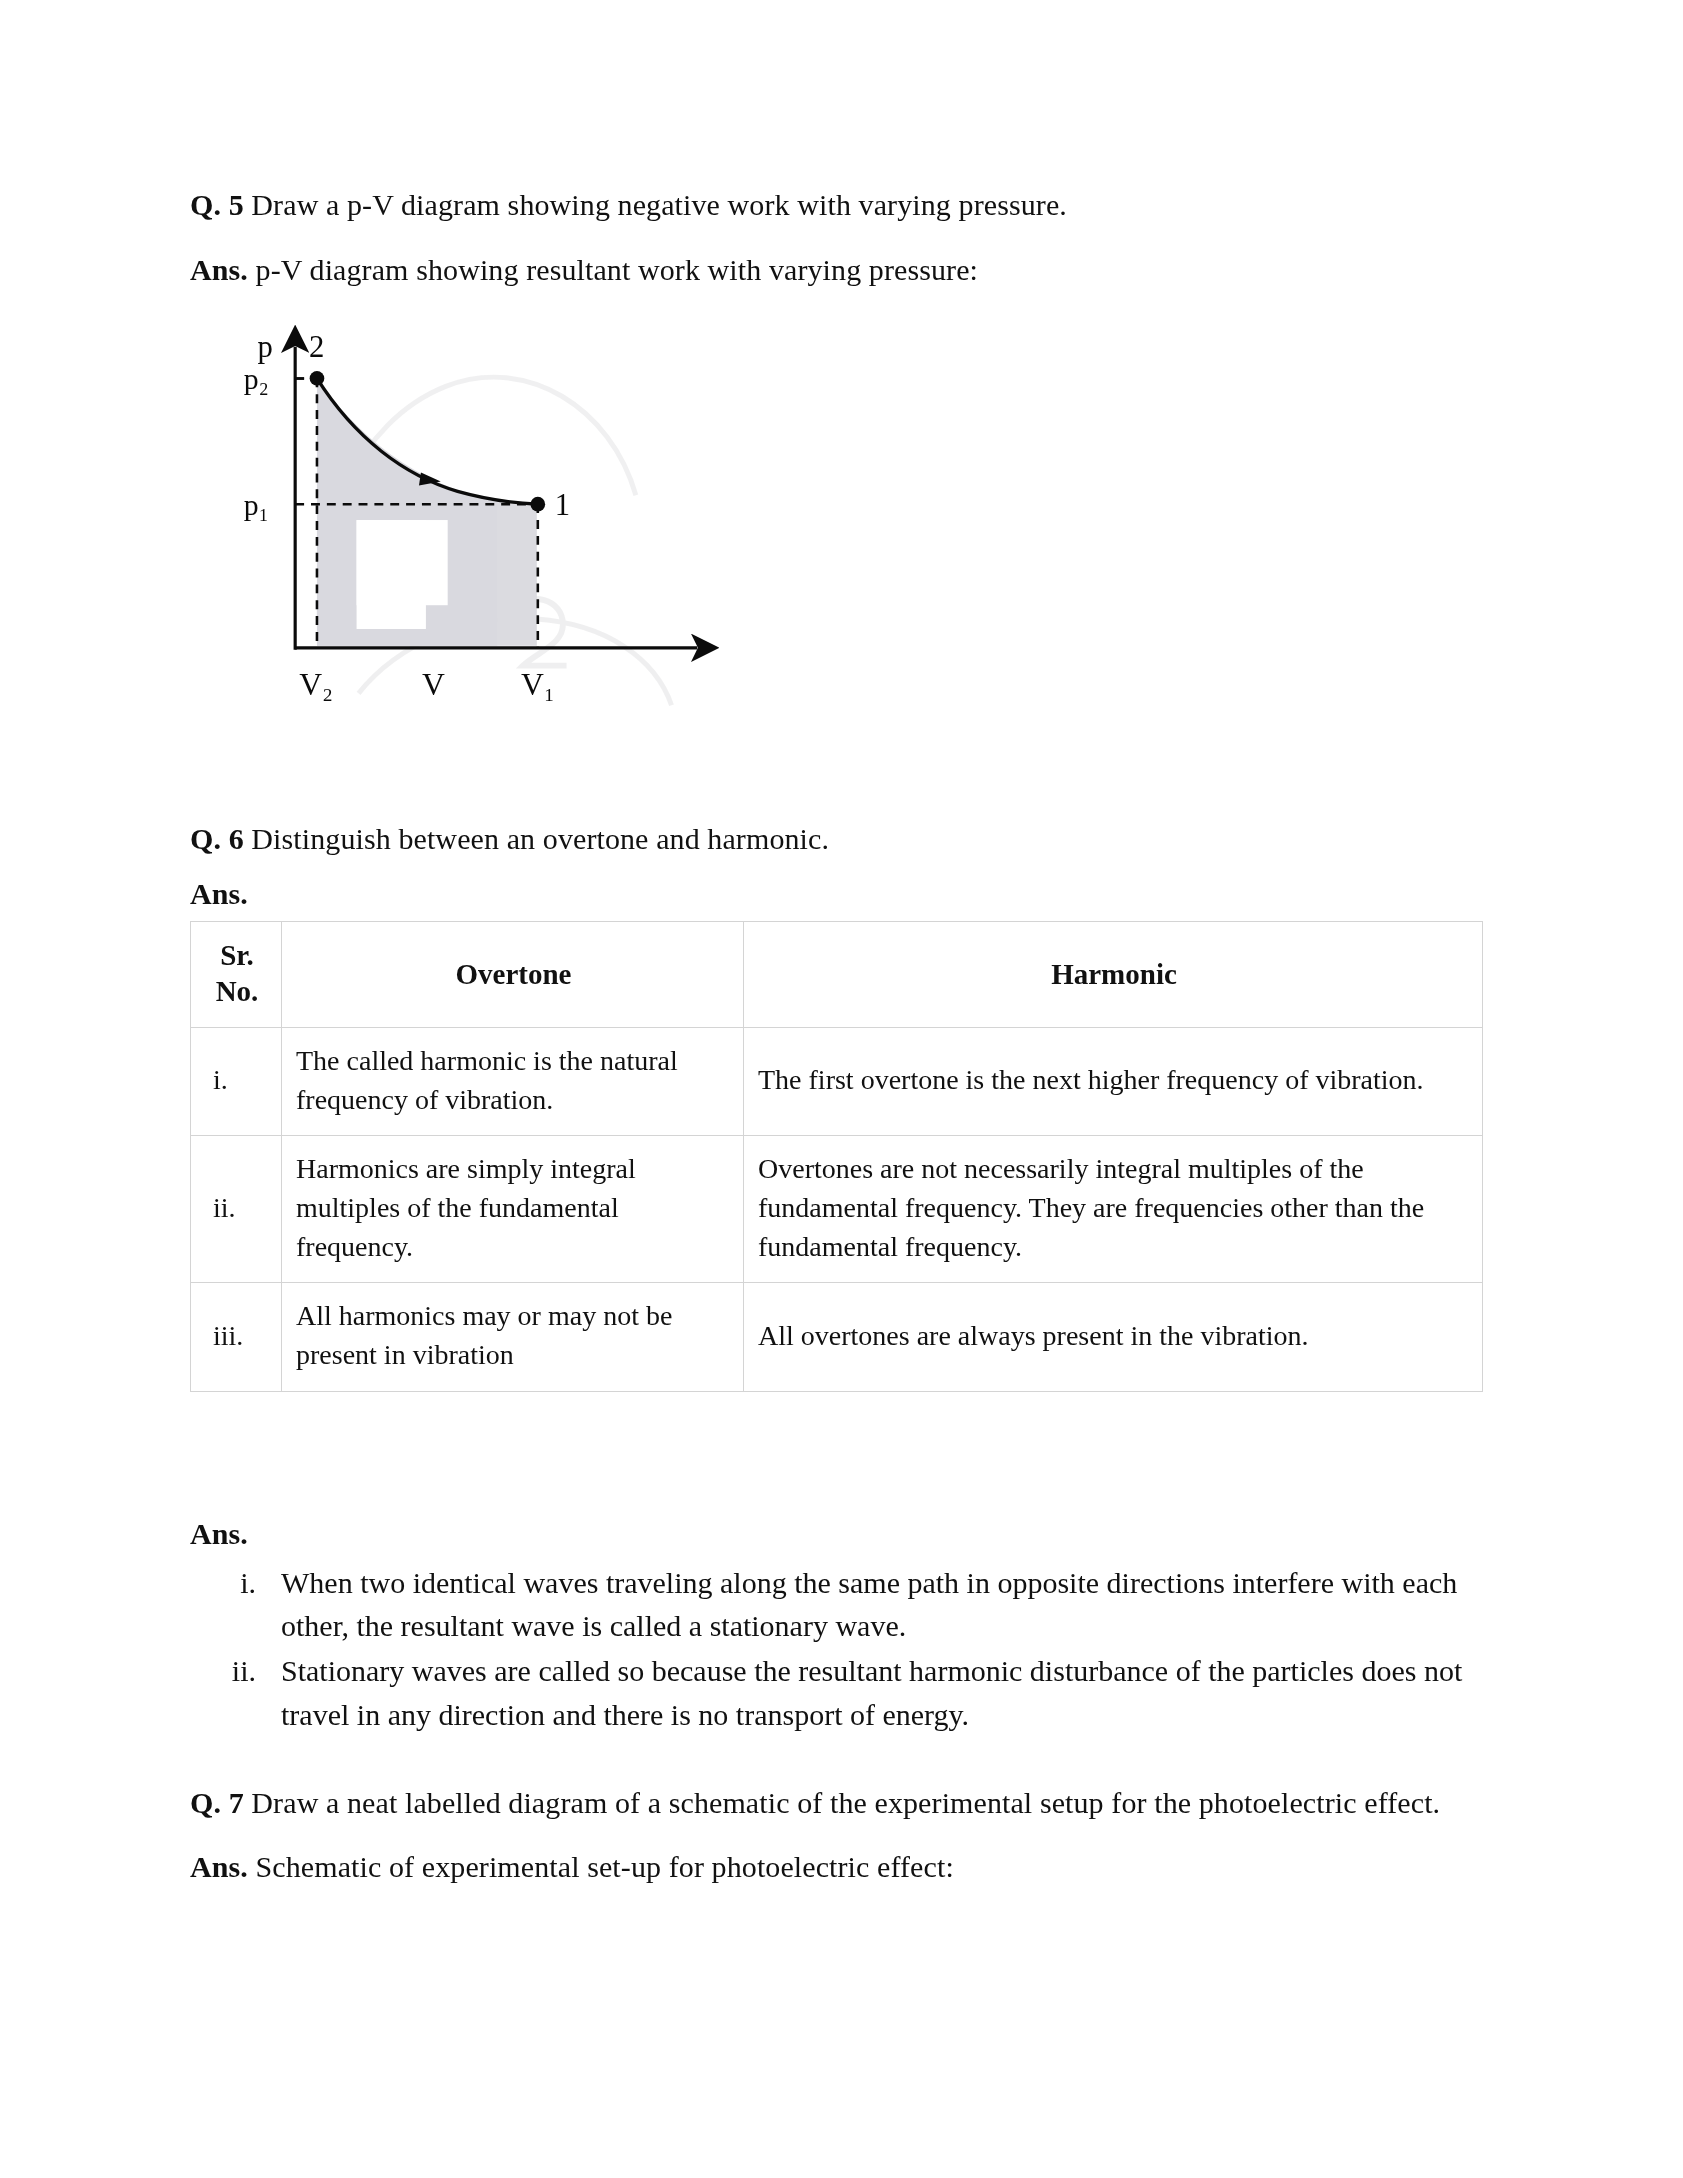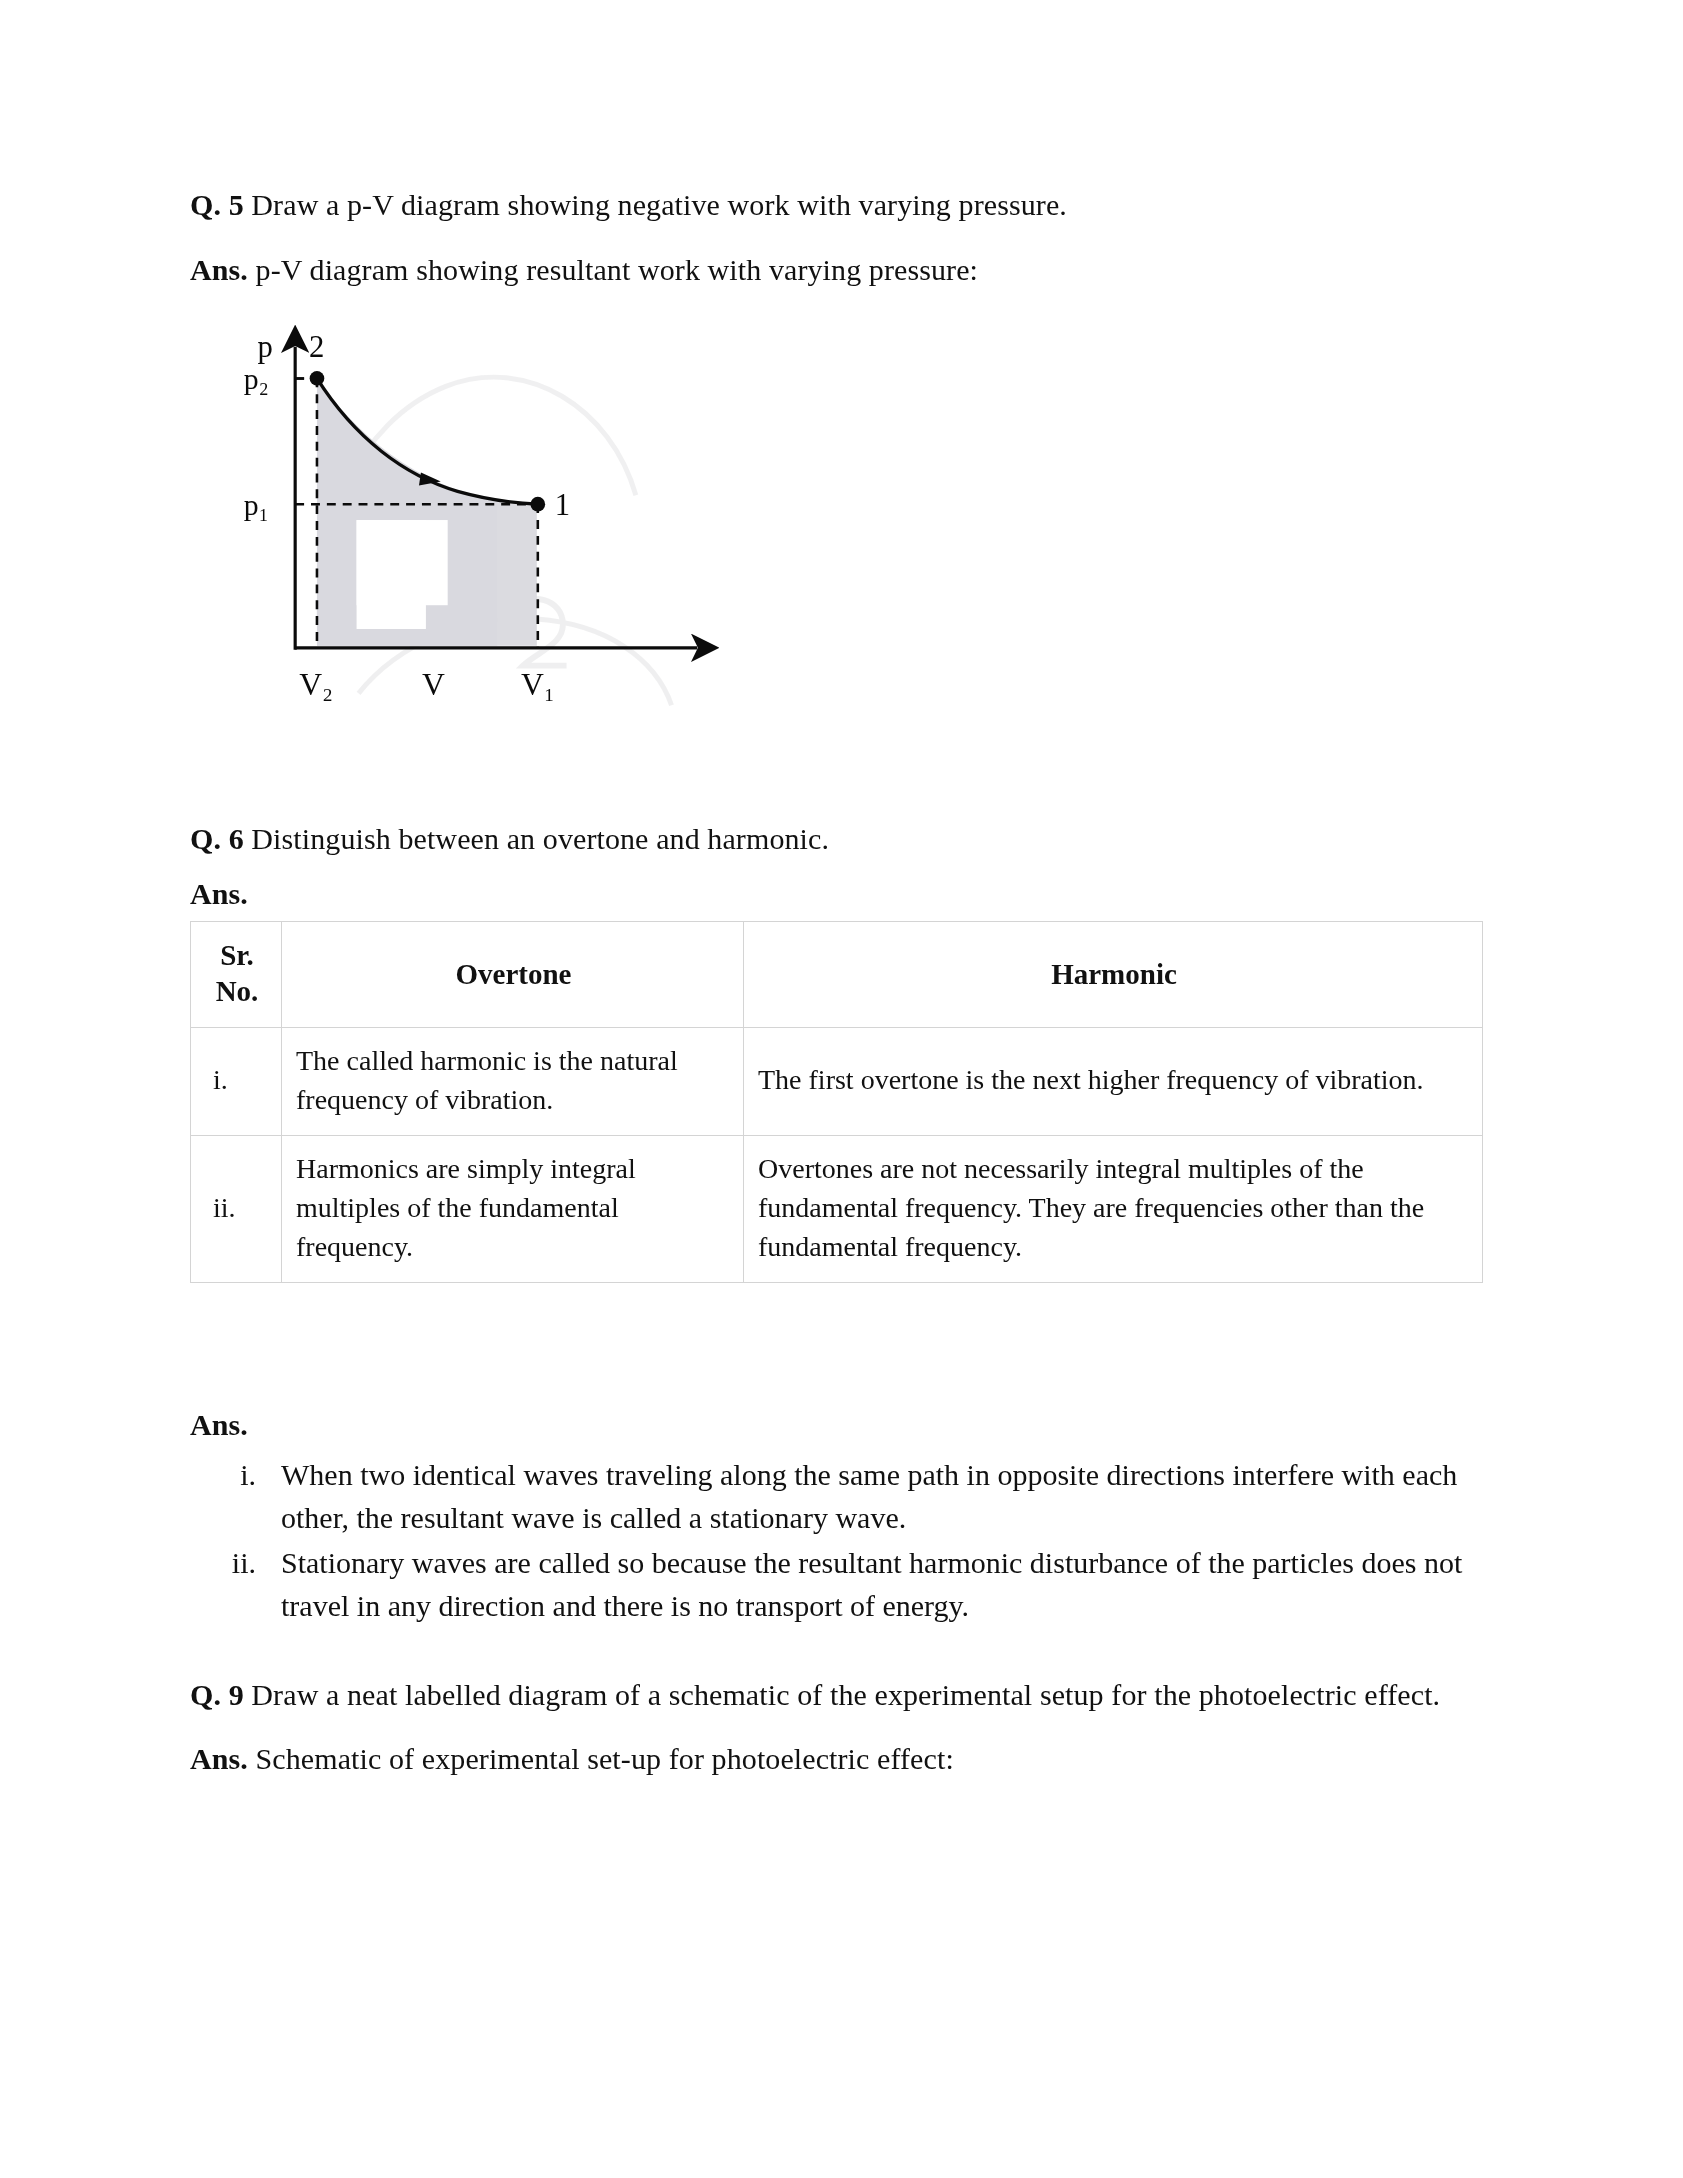--- a/index.html
+++ b/index.html
@@ -222,20 +222,25 @@
         <tr>
           <td class="srno">i.</td>
           <td>The called harmonic is the natural frequency of vibration.</td>
           <td>The first overtone is the next higher frequency of vibration.</td>
         </tr>
         <tr>
           <td class="srno">ii.</td>
           <td>Harmonics are simply integral multiples of the fundamental frequency.</td>
           <td>Overtones are not necessarily integral multiples of the fundamental frequency. They are frequencies other than the fundamental frequency.</td>
         </tr>
+        <tr>
+          <td class="srno">iii.</td>
+          <td>All harmonics may or may not be present in vibration</td>
+          <td>All overtones are always present in the vibration.</td>
+        </tr>
       </tbody>
     </table>
 
     <div class="gap-xl"></div>
 
 
     <div style="height:10px"></div>
 
     <p class="qline">
       <span class="qlabel">Ans.</span> 
@@ -248,21 +253,21 @@
       </li>
       <li>
         <span class="marker">ii.</span>
         <span>Stationary waves are called so because the resultant harmonic disturbance of the particles does not travel in any direction and there is no transport of energy.</span>
       </li>
     </ol>
 
     <div class="gap-md"></div>
 
     <p class="qline">
-      <span class="qlabel">Q. 9</span> 
+      <span class="qlabel">Q. 7</span> 
       <span>Draw a neat labelled diagram of a schematic of the experimental setup for the photoelectric effect.</span>
     </p>
 
     <div style="height:22px"></div>
 
     <p class="qline">
       <span class="qlabel">Ans.</span> 
       <span>Schematic of experimental set-up for photoelectric effect:</span>
     </p>
 

